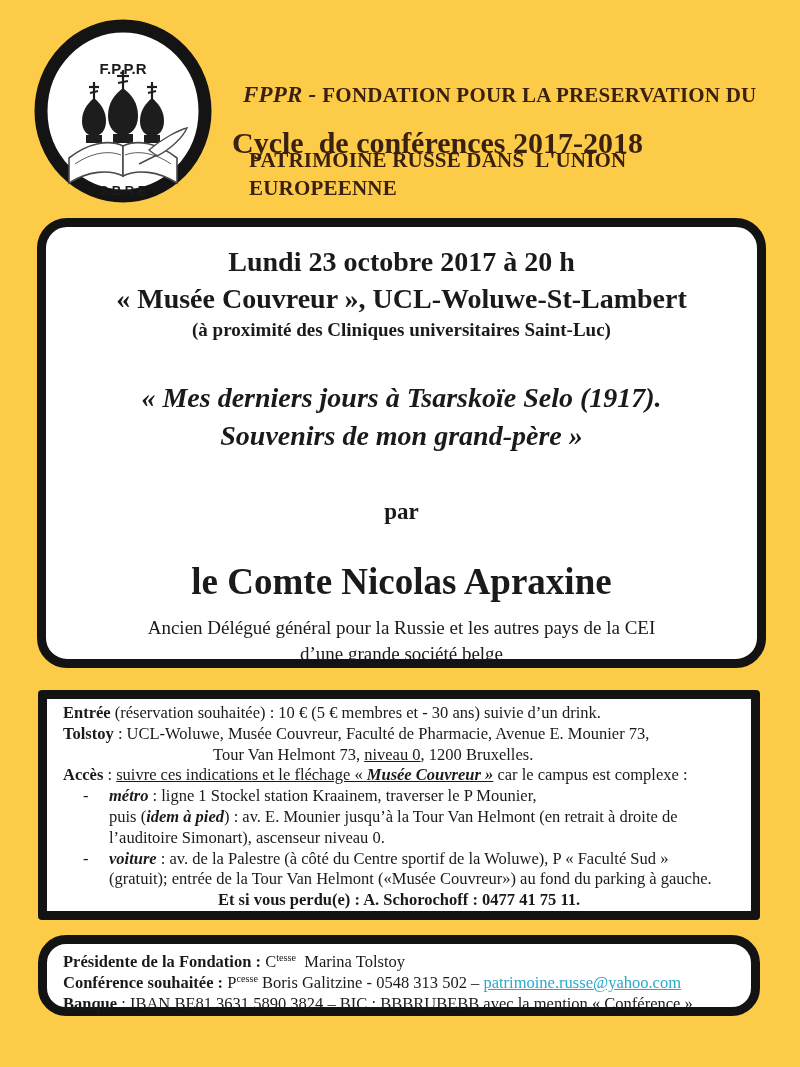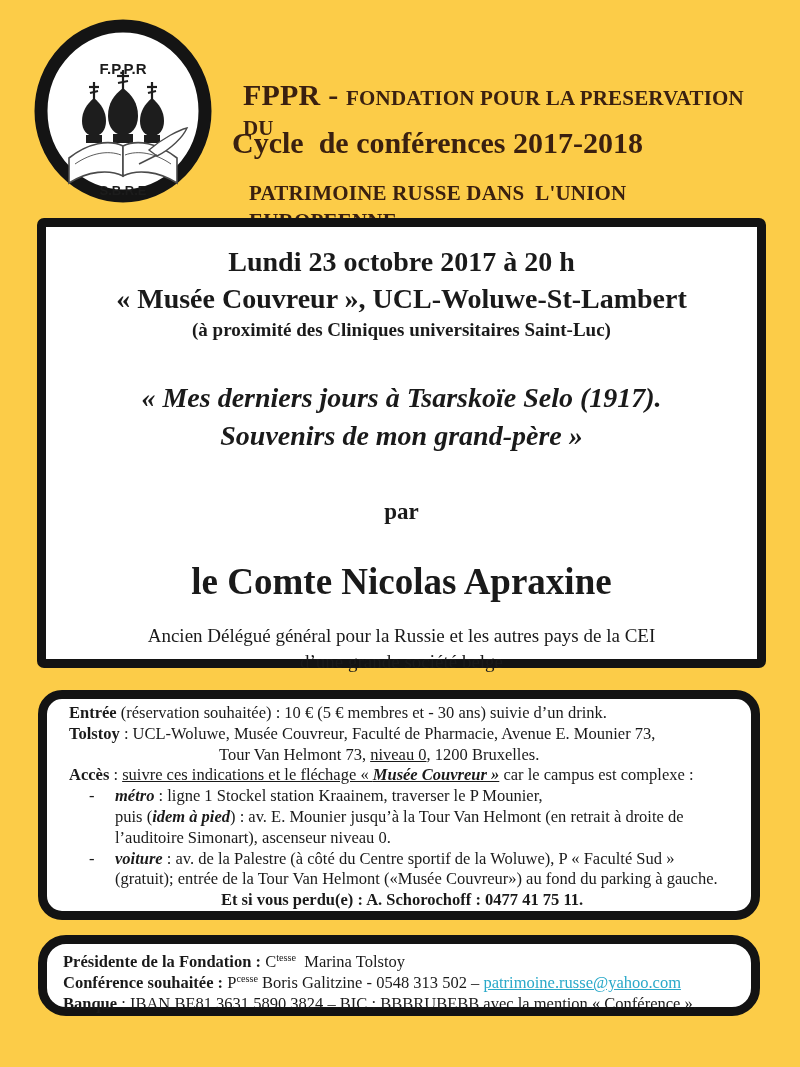--- a/index.html
+++ b/index.html
@@ -10,39 +10,39 @@
     --link:#2aa9c9;
   }
   *{margin:0;padding:0;box-sizing:border-box;}
   body{font-family:"Liberation Serif", serif;background:#888;}
   .page{position:relative;width:800px;height:1067px;background:var(--yellow);overflow:hidden;}
 
   
   .logo{position:absolute;left:33px;top:18px;width:180px;height:186px;}
   .org-block{position:absolute;left:243px;top:44px;width:530px;color:var(--maroon);white-space:pre-wrap;}
   .org-line1{font-size:21px;font-weight:bold;letter-spacing:.2px;line-height:30px;}
-  .org-abbrev{font-size:30px;font-weight:bold;}
+  .org-abbrev{font-size:23px;font-weight:bold;font-style:italic;}
   .org-line2{font-size:21px;font-weight:bold;letter-spacing:.2px;line-height:28px;margin-left:6px;}
   .cycle{position:absolute;left:232px;top:126px;font-size:30px;font-weight:bold;color:var(--maroon);white-space:pre-wrap;}
 
   
   .wbox{position:absolute;background:#fff;border:9px solid var(--border);}
-  .box-event{left:37px;top:218px;width:729px;height:450px;border-radius:7px;text-align:center;color:var(--ink);}
-  .box-info{left:38px;top:690px;width:722px;height:230px;border-radius:24px;color:var(--ink);padding:4px 16px 0 22px;}
+  .box-event{left:37px;top:218px;width:729px;height:450px;border-radius:30px;text-align:center;color:var(--ink);}
+  .box-info{left:38px;top:690px;width:722px;height:230px;border-radius:4px;color:var(--ink);padding:4px 16px 0 16px;}
   .box-footer{left:38px;top:935px;width:722px;height:81px;border-radius:28px;color:var(--ink);padding:8px 16px 0 16px;}
 
   
   .ev-datetime{margin-top:16px;font-size:28px;font-weight:bold;line-height:37px;}
   .ev-venue{font-size:28px;font-weight:bold;line-height:37px;}
   .ev-venue-note{font-size:19px;font-weight:bold;line-height:26px;}
   .ev-title1{margin-top:36px;font-size:28px;font-weight:bold;font-style:italic;line-height:38px;}
   .ev-title2{font-size:28px;font-weight:bold;font-style:italic;line-height:38px;}
   .ev-par{margin-top:42px;font-size:23px;font-weight:bold;line-height:30px;}
   .ev-speaker{margin-top:34px;font-size:37px;font-weight:bold;line-height:42px;}
-  .ev-desc1{margin-top:20px;font-size:19px;line-height:26px;}
+  .ev-desc1{margin-top:12px;font-size:19px;line-height:26px;}
   .ev-desc2{font-size:19px;line-height:26px;}
 
   
   .l{font-size:16.5px;line-height:20.8px;white-space:pre-wrap;position:relative;}
   .ind-sub{padding-left:150px;}
   .ind-cont{padding-left:46px;}
   .bullet{padding-left:46px;}
   .dash{position:absolute;left:20px;top:0;}
   .centerline{text-align:center;}
   .b{font-weight:bold;}

